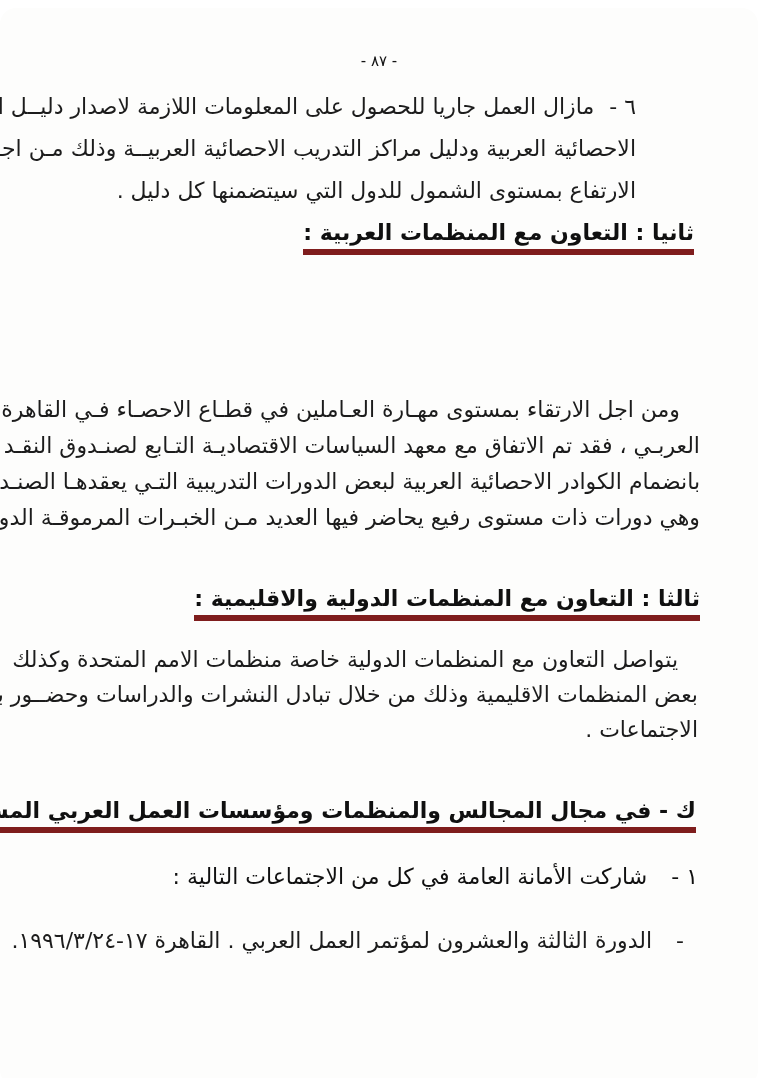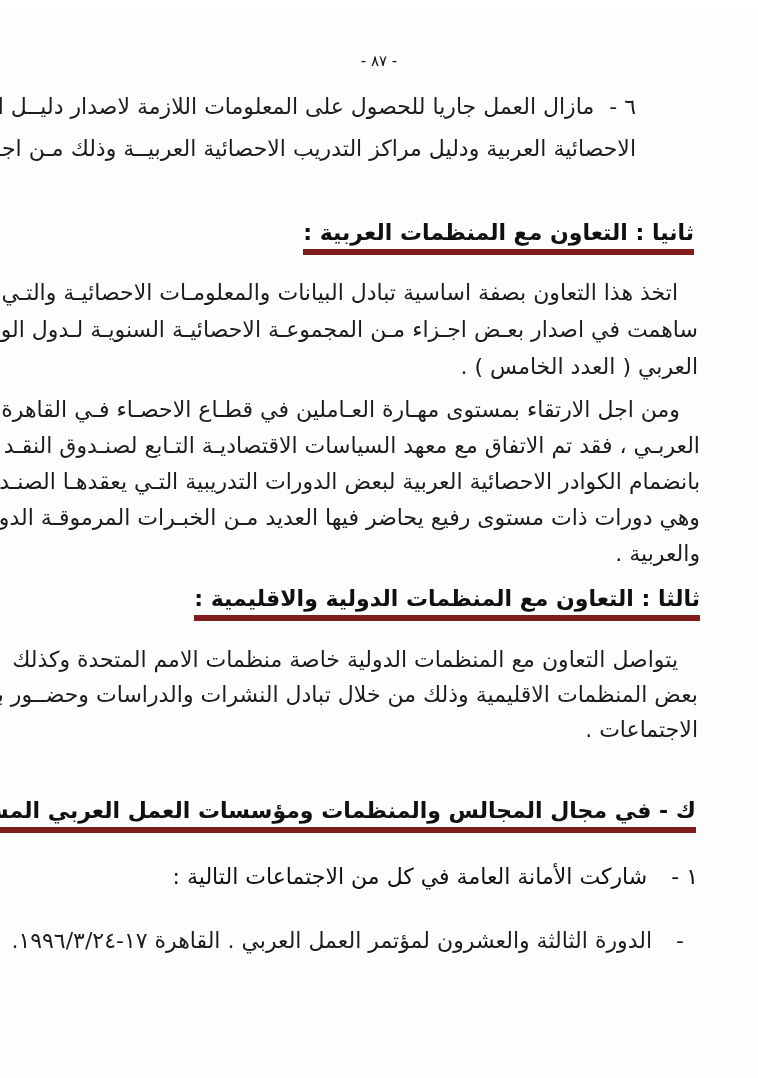--- a/index.html
+++ b/index.html
@@ -42,38 +42,33 @@
 </head>
 <body>
 
 <div class="page">
 
   <div class="blk pageno">- ٨٧ -</div>
 
   <div class="blk" style="top:78px; right:122px; left:64px; line-height:42px;">
     <div class="ln"><span class="marker">٦ -</span><span>مازال العمل جاريا للحصول على المعلومات اللازمة لاصدار دليــل الخـبرات</span></div>
     <div class="ln">الاحصائية العربية ودليل مراكز التدريب الاحصائية العربيــة وذلك مـن اجـل</div>
+    <div class="ln last">الارتفاع بمستوى الشمول للدول التي سيتضمنها كل دليل .</div>
   </div>
 
   <div class="blk heading" style="top:212px; right:64px;">
     <span class="u">ثانيا : التعاون مع المنظمات العربية :</span>
   </div>
 
-  <div class="blk" style="top:266px; right:60px; left:60px; line-height:37px;">
-    <div class="ln first">اتخذ هذا التعاون بصفة اساسية تبادل البيانات  والمعلومـات الاحصائيـة والتـي</div>
-    <div class="ln">ساهمت في  اصدار بعـض اجـزاء مـن المجموعـة الاحصائيـة السنويـة لـدول الوطـن</div>
-    <div class="ln last">العربي ( العدد الخامس ) .</div>
-  </div>
 
   <div class="blk" style="top:384px; right:58px; left:60px; line-height:36px;">
     <div class="ln first">ومن اجل الارتقاء بمستوى مهـارة العـاملين في قطـاع الاحصـاء فـي القاهرة</div>
     <div class="ln">العربـي ، فقد تم الاتفاق مع معهد السياسات الاقتصاديـة التـابع لصنـدوق النقـد العربـي</div>
     <div class="ln">بانضمام الكوادر الاحصائية العربية لبعض الدورات التدريبية  التـي يعقدهـا الصنـدوق</div>
     <div class="ln">وهي دورات ذات مستوى  رفيع يحاضر فيها العديد  مـن الخبـرات المرموقـة الدوليـة</div>
-    <div class="ln last">والعربية .</div>
   </div>
 
   <div class="blk heading" style="top:578px; right:58px;">
     <span class="u">ثالثا : التعاون مع المنظمات الدولية والاقليمية :</span>
   </div>
 
   <div class="blk" style="top:634px; right:60px; left:62px; line-height:35px;">
     <div class="ln first">يتواصل التعاون مع المنظمات الدولية خاصة منظمات  الامم المتحدة وكذلك</div>
     <div class="ln">بعض المنظمات الاقليمية وذلك من خلال تبادل النشرات والدراسات وحضــور بعـض</div>
     <div class="ln last">الاجتماعات .</div>

